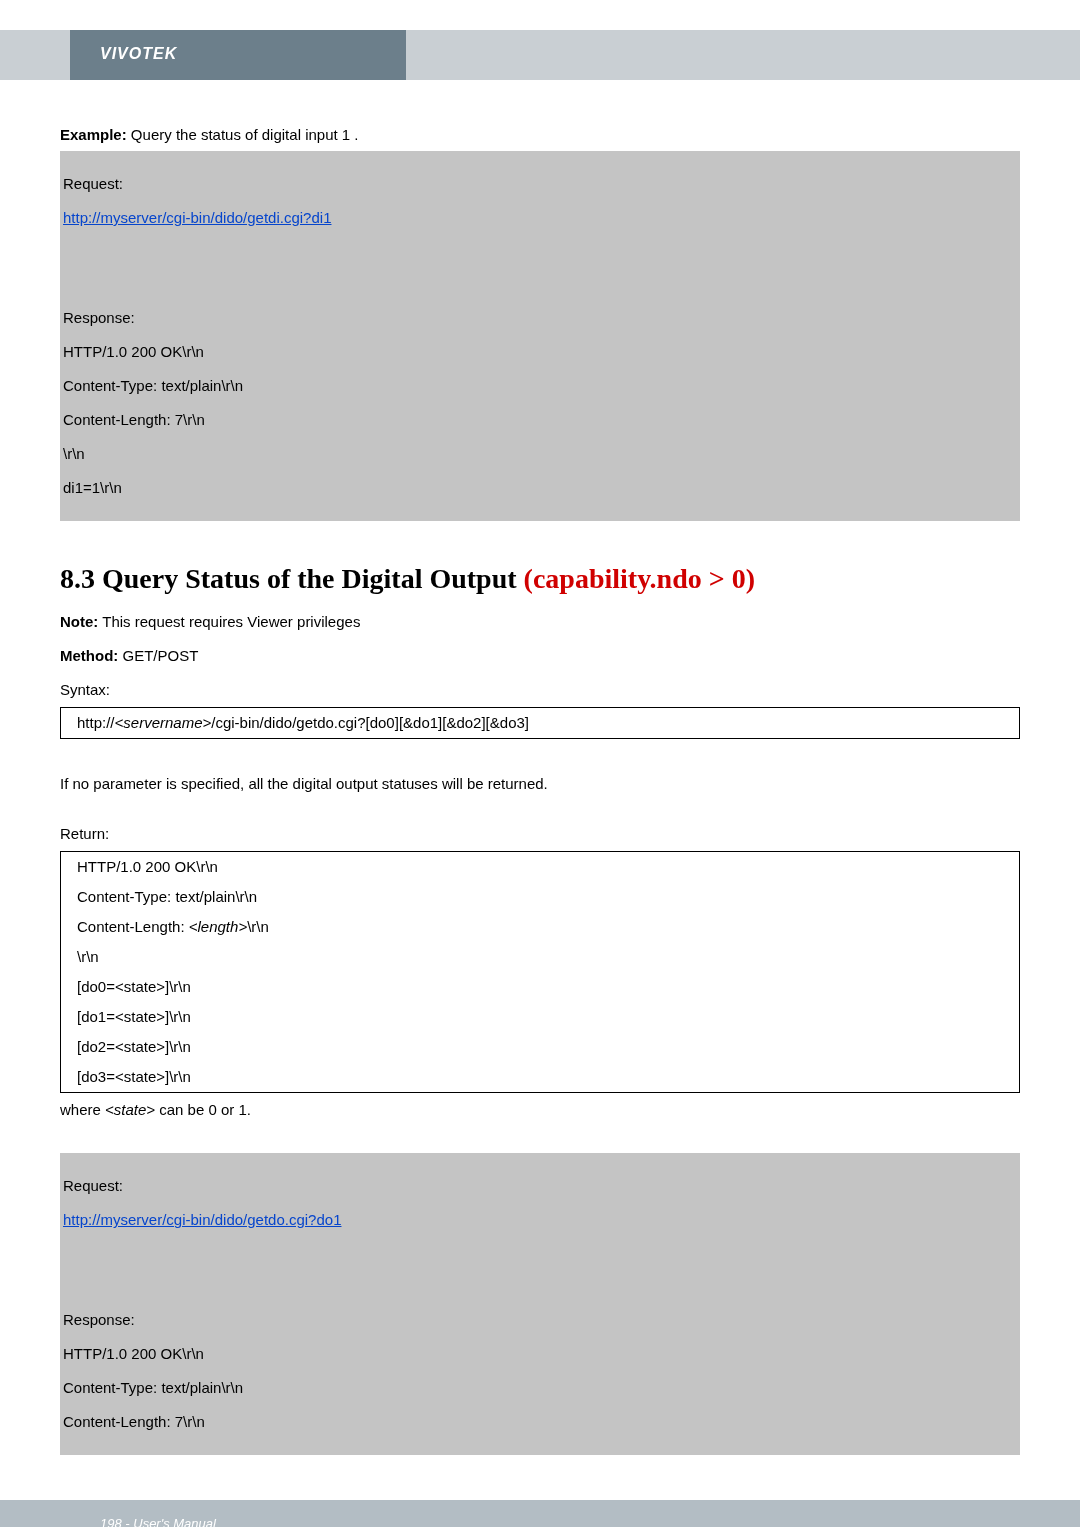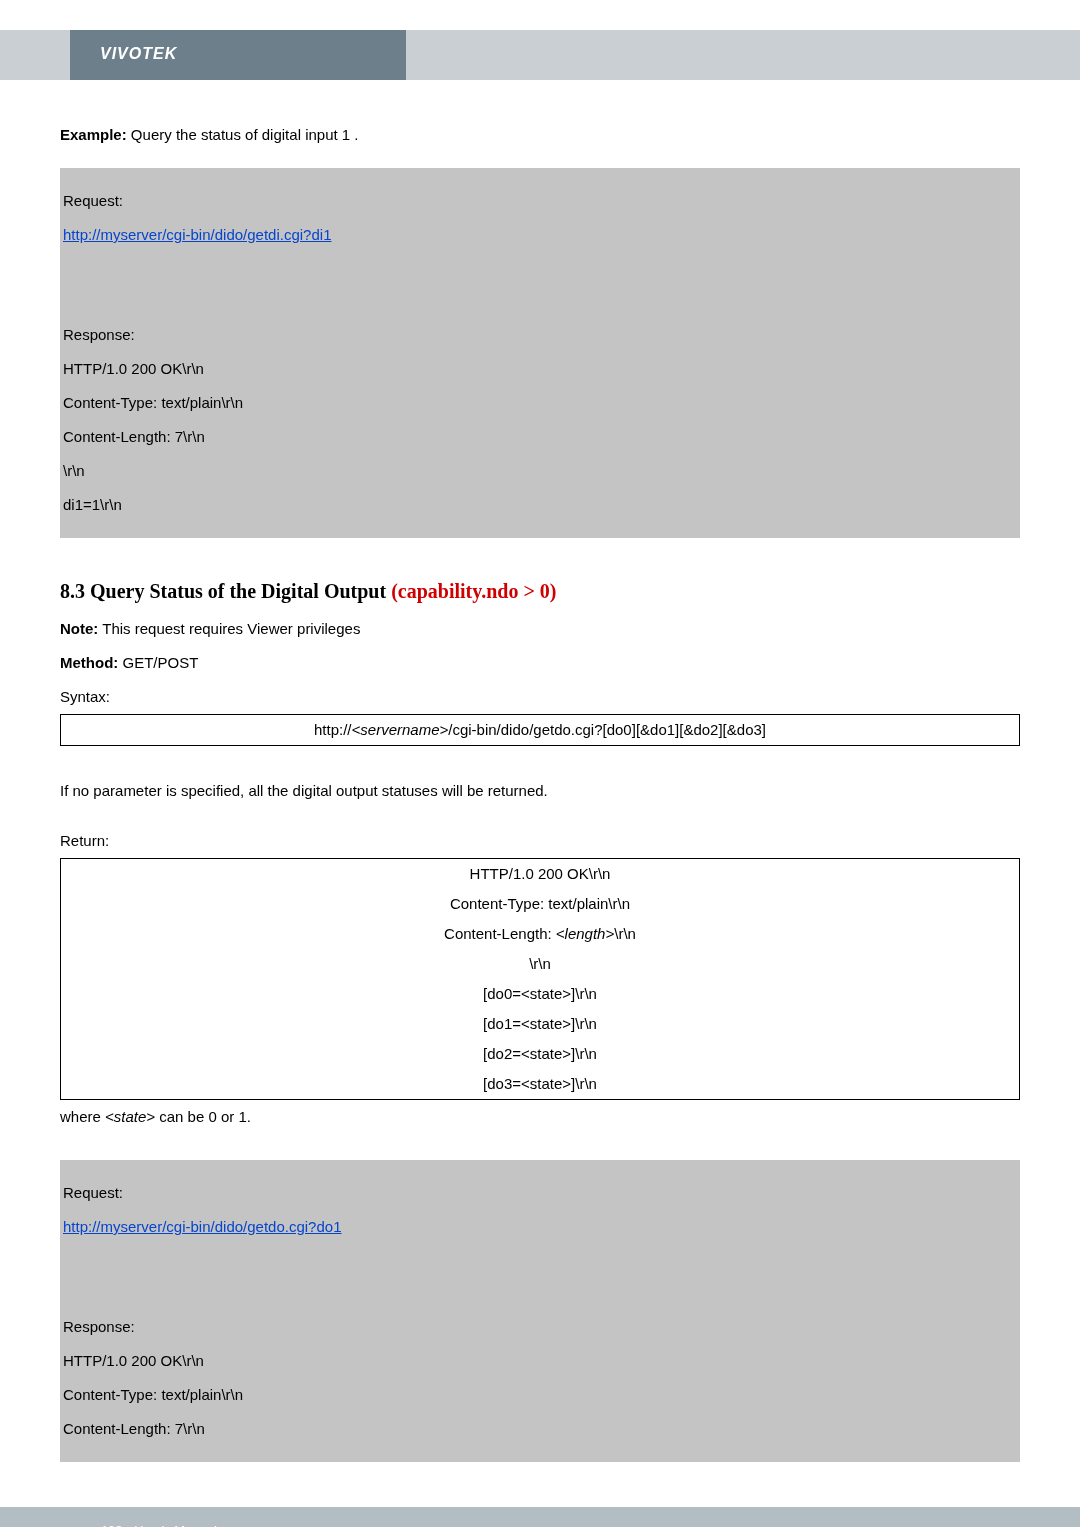--- a/index.html
+++ b/index.html
@@ -34,48 +34,47 @@
     font-weight: bold;
     font-size: 16px;
     padding: 15px 0 0 30px;
     letter-spacing: 1px;
   }
   .content {
     padding: 40px 60px 25px 60px;
     font-size: 15px;
     line-height: 2.0;
   }
-  .example-line { margin-bottom: 18px; }
+  .example-line { margin-bottom: 1px; }
   .bold { font-weight: bold; }
   .gray-box {
     background: #c4c4c4;
     padding: 16px 3px;
     margin-right: 0;
     line-height: 2.0;
   }
   .gray-box .line { padding: 2px 0; }
   .link-text {
     color: #0645cc;
     text-decoration: underline;
   }
   .section-heading {
     font-family: "Times New Roman", Times, serif;
-    font-size: 20px;
+    font-size: 28px;
     font-weight: bold;
     margin: 40px 0 10px 0;
     line-height: 1.3;
   }
   .red { color: #d00000; }
   .note-line, .method-line, .syntax-line { margin-top: 4px; }
   .bordered-box {
     border: 1px solid #000;
-    padding: 0 3px;
+    padding: 0 16px;
     margin: 2px 0;
     line-height: 2.0;
-    text-align: center;
   }
   .italic { font-style: italic; }
   .para { margin: 30px 0 20px 0; }
   .small-gap { height: 14px; }
   .footer-bar {
     margin-top: 20px;
     background: #b3bdc4;
     height: 50px;
     position: relative;
   }

